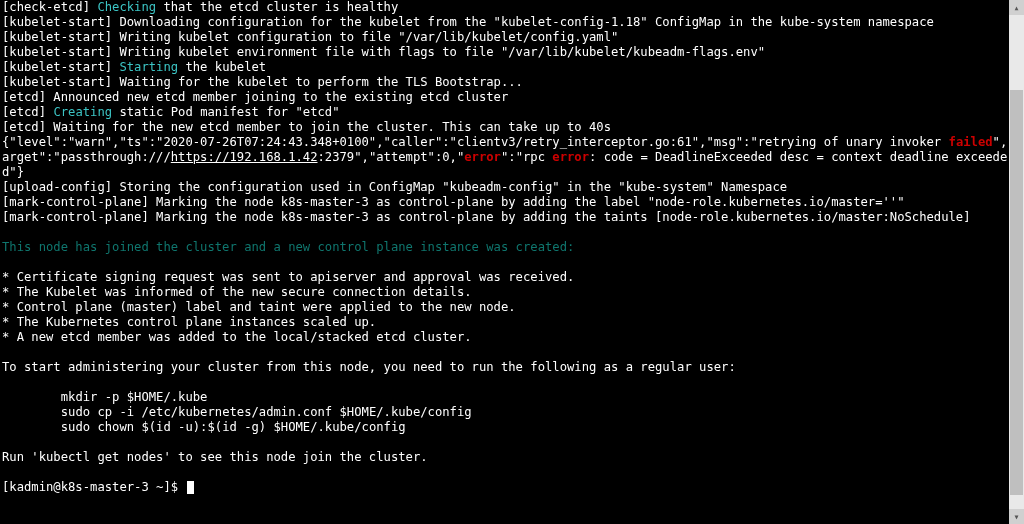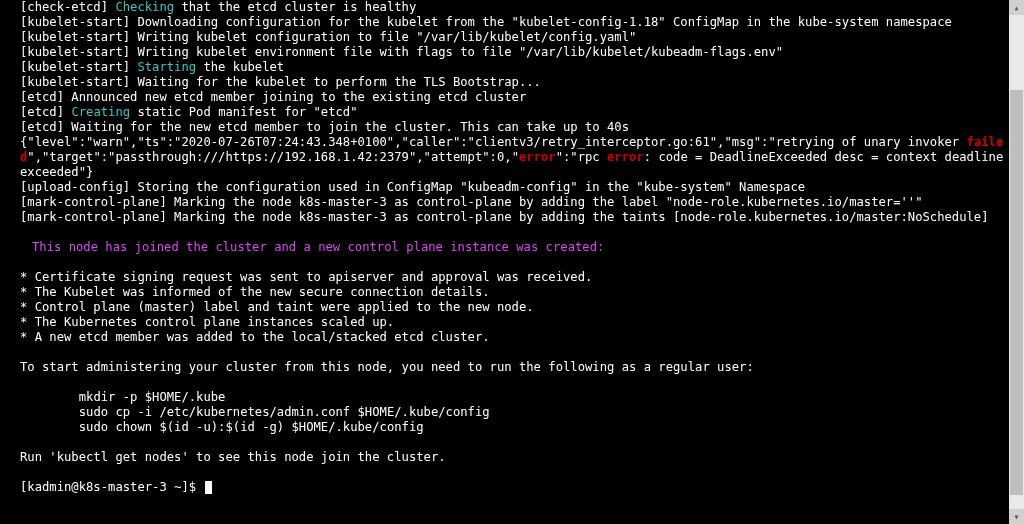--- a/index.html
+++ b/index.html
@@ -11,29 +11,29 @@
     font-size: 12.2px;
     line-height: 15px;
     width: 1024px;
     height: 524px;
     overflow: hidden;
     box-sizing: border-box;
     position: relative;
     font-weight: 500;
   }
   #term {
-    padding: 0 20px;
+    padding: 0 2px;
     white-space: pre-wrap;
     word-break: break-all;
   }
   #term span { white-space: pre-wrap; }
   .cyan   { color: #3cc4c4; }
   .red    { color: #cc0000; font-weight: bold; }
-  .orange { color: #d946ef; margin-left: 12px; }
-  .link   { }
+  .orange { color: #0f766e; }
+  .link   { text-decoration: underline; }
   .prompt-line { display: flex; align-items: center; }
   .cursor {
     display: inline-block;
     width: 7px;
     height: 13px;
     background: #fff;
     margin-left: 2px;
     vertical-align: text-bottom;
   }
   .scrollbar {

